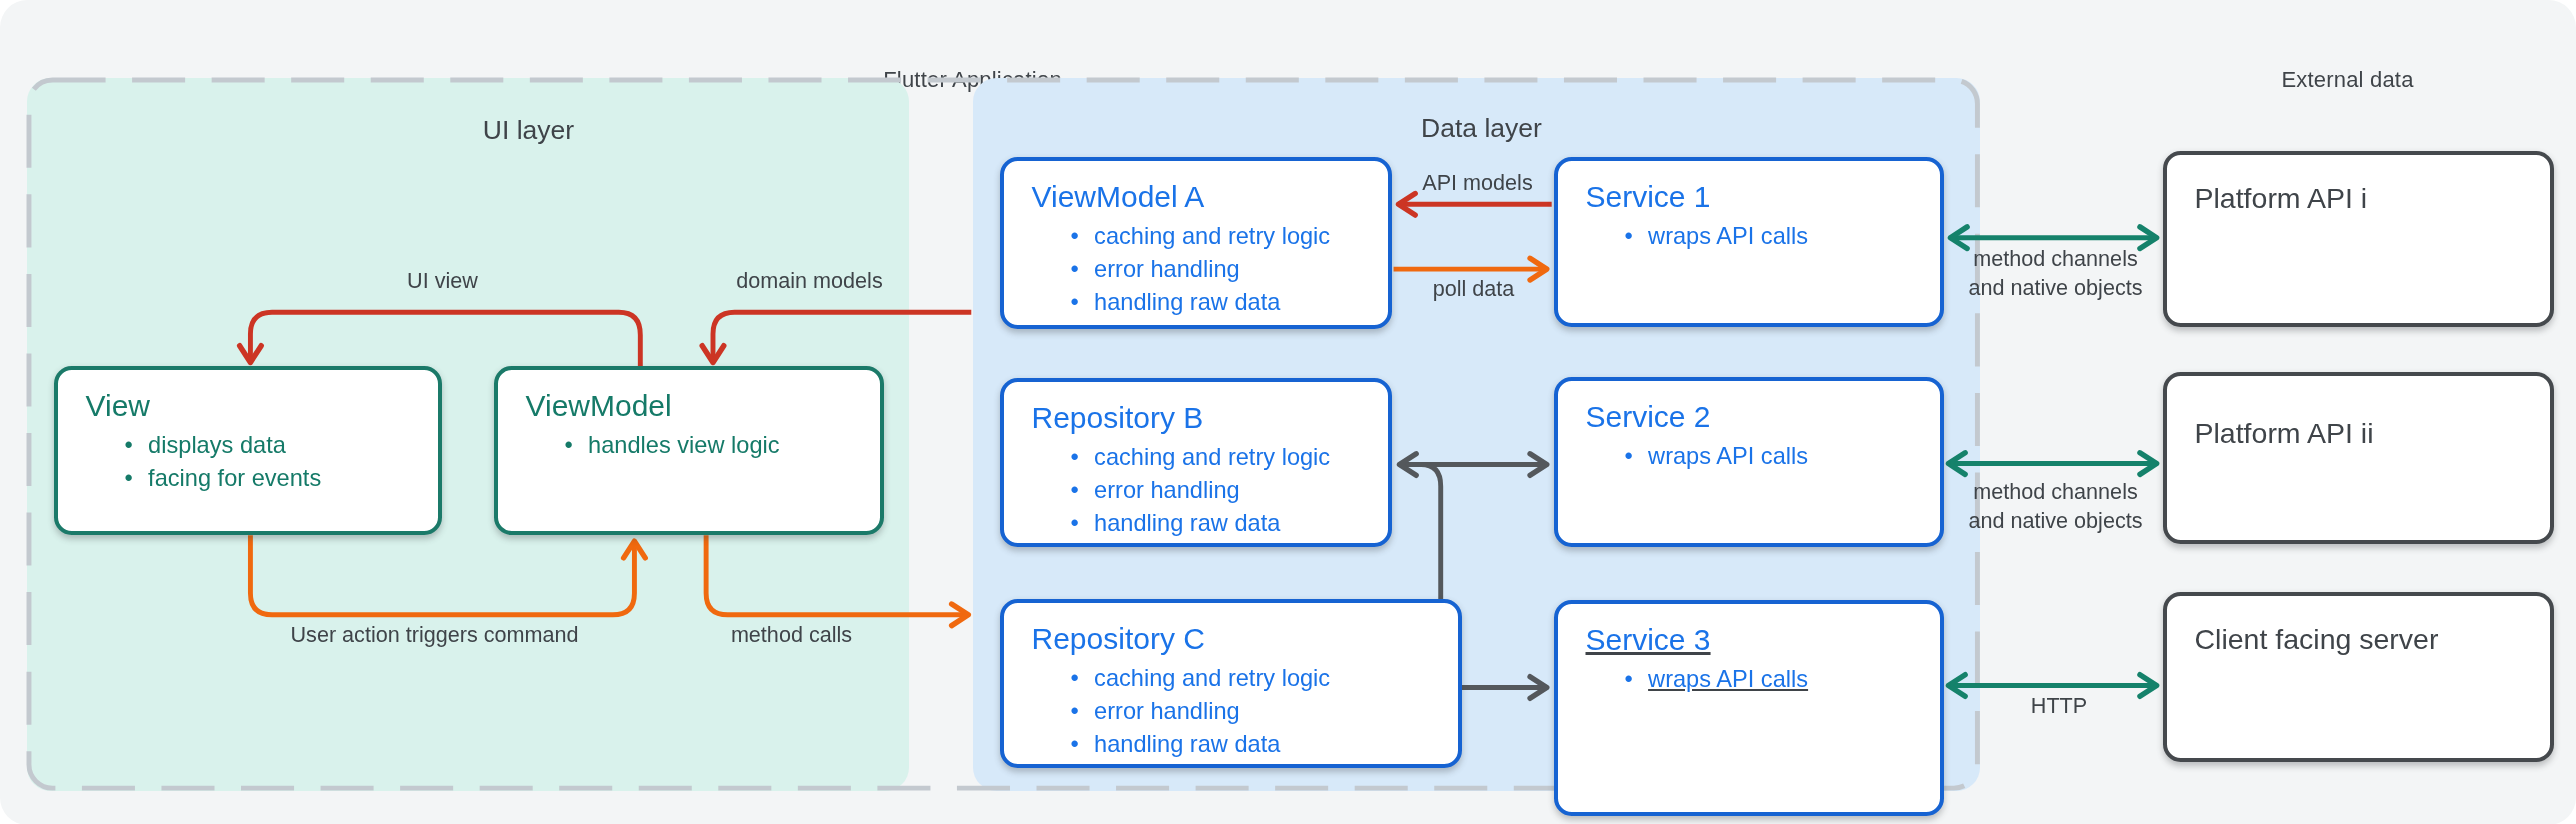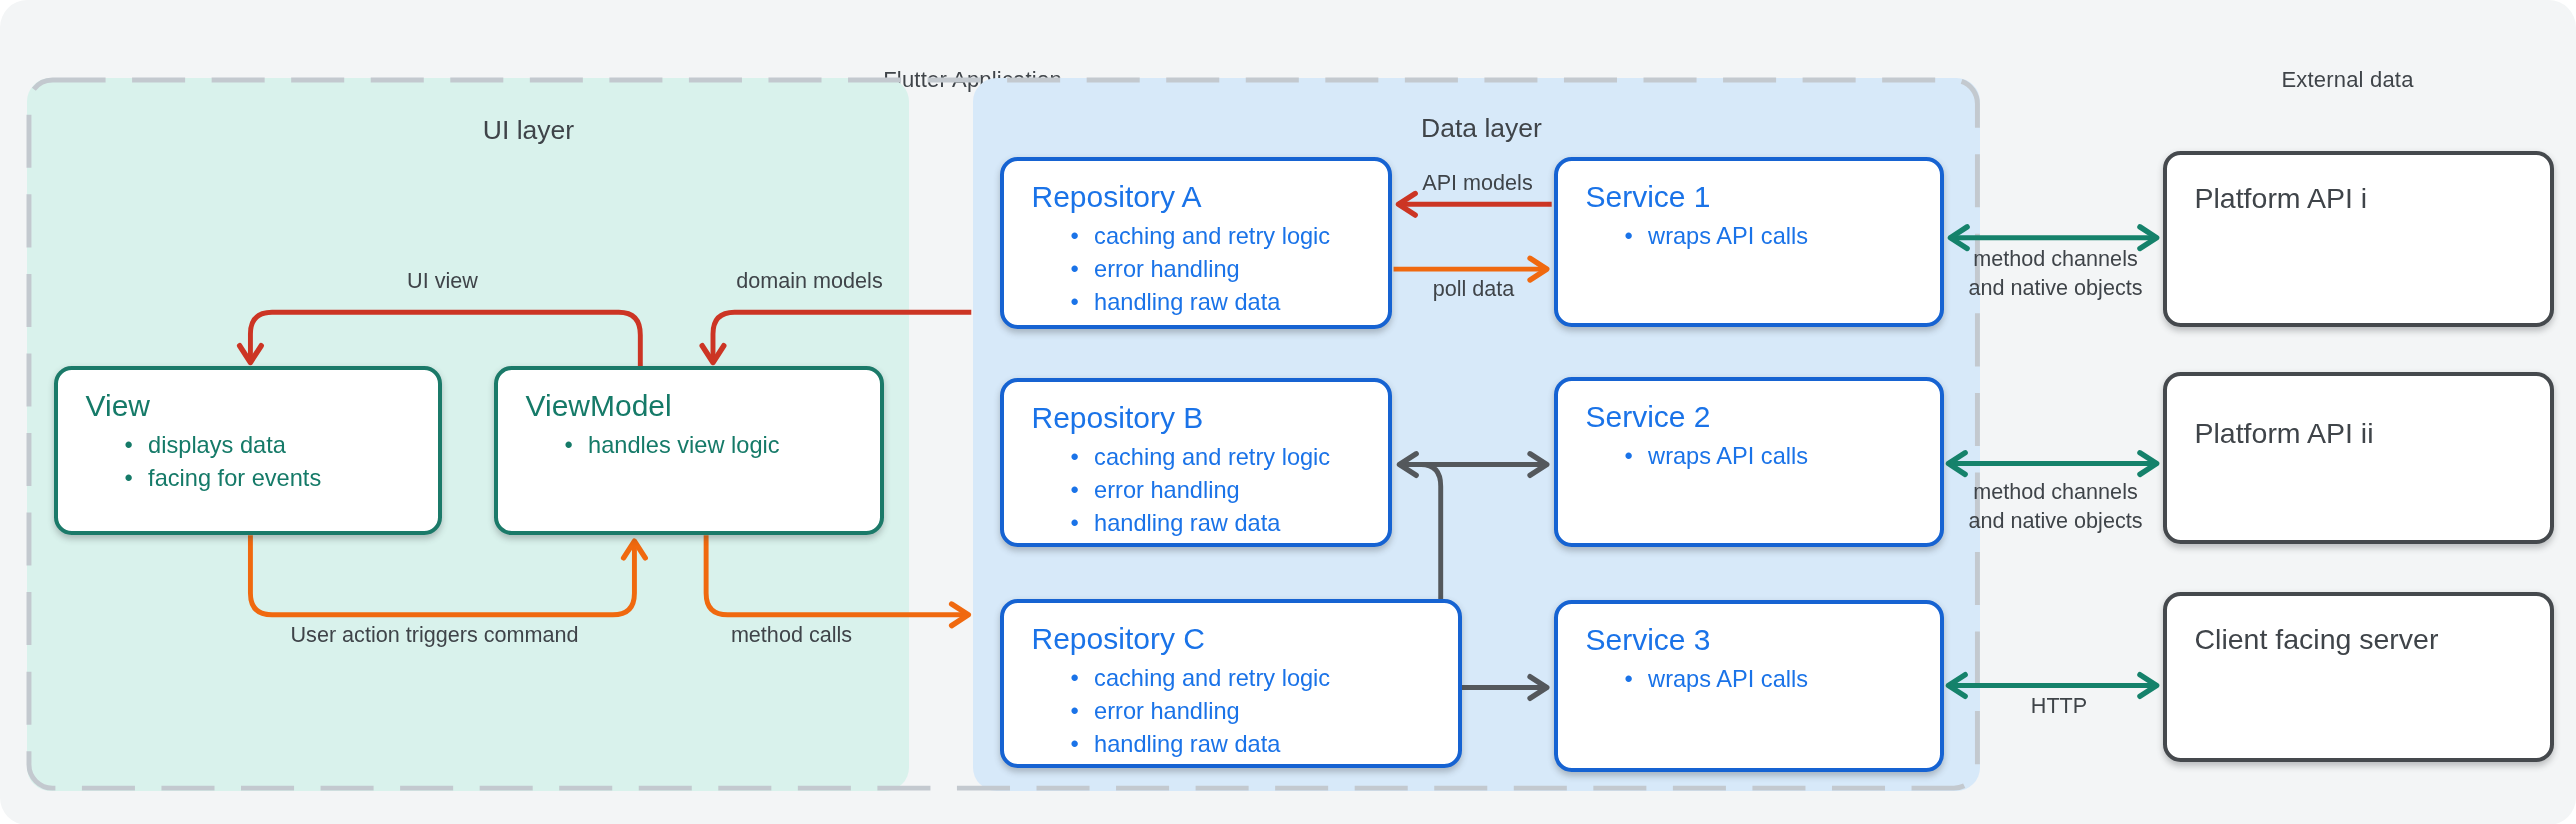--- a/index.html
+++ b/index.html
@@ -164,21 +164,21 @@
   </div>
 
   <div class="box teal" style="left:494px;top:366px;width:390px;height:169px;">
     <div class="box-title">ViewModel</div>
     <ul>
       <li>handles view logic</li>
     </ul>
   </div>
 
   <div class="box blue" style="left:1000px;top:157px;width:392px;height:172px;">
-    <div class="box-title">Repository A</div>
+    <div class="box-title">ViewModel A</div>
     <ul>
       <li>caching and retry logic</li>
       <li>error handling</li>
       <li>handling raw data</li>
     </ul>
   </div>
 
   <div class="box blue" style="left:1000px;top:378px;width:392px;height:169px;">
     <div class="box-title">Repository B</div>
     <ul>
@@ -204,21 +204,21 @@
     </ul>
   </div>
 
   <div class="box blue" style="left:1554px;top:377px;width:390px;height:170px;">
     <div class="box-title">Service 2</div>
     <ul>
       <li>wraps API calls</li>
     </ul>
   </div>
 
-  <div class="box blue" style="left:1554px;top:600px;width:390px;height:172px;">
+  <div class="box blue" style="left:1554px;top:600px;width:390px;height:216px;text-decoration:underline;">
     <div class="box-title">Service 3</div>
     <ul>
       <li>wraps API calls</li>
     </ul>
   </div>
 
   <div class="box dark" style="left:2163px;top:151px;width:391px;height:176px;padding-top:23.6px;">
     <div class="box-title">Platform API i</div>
   </div>
 

